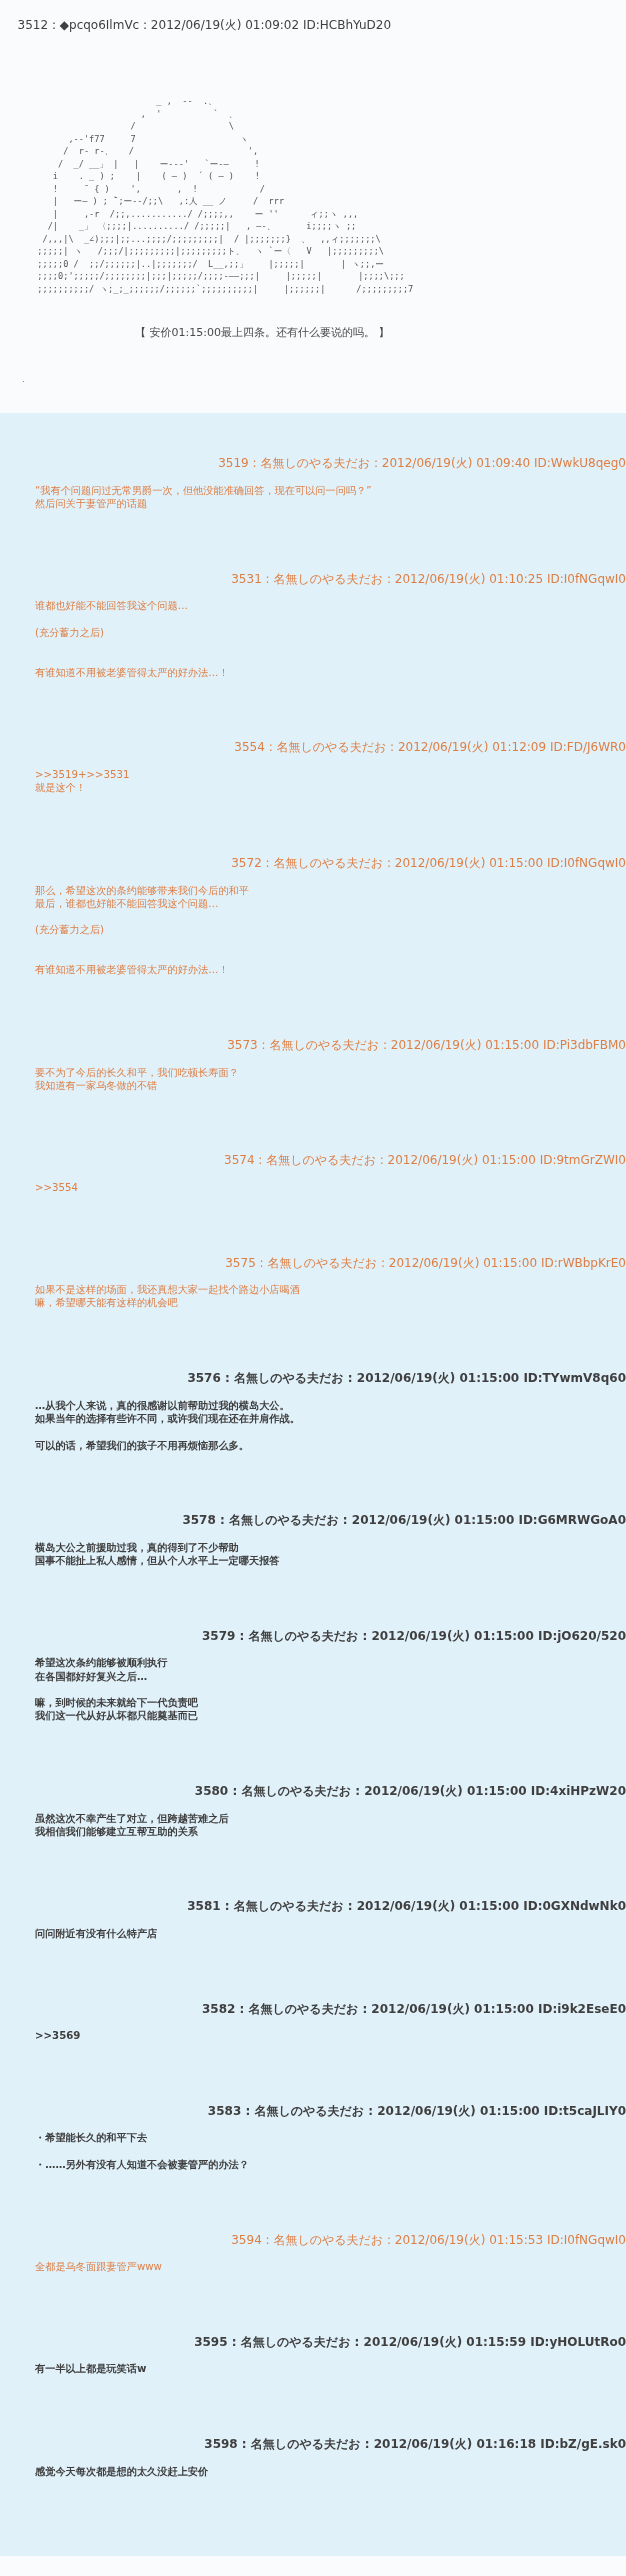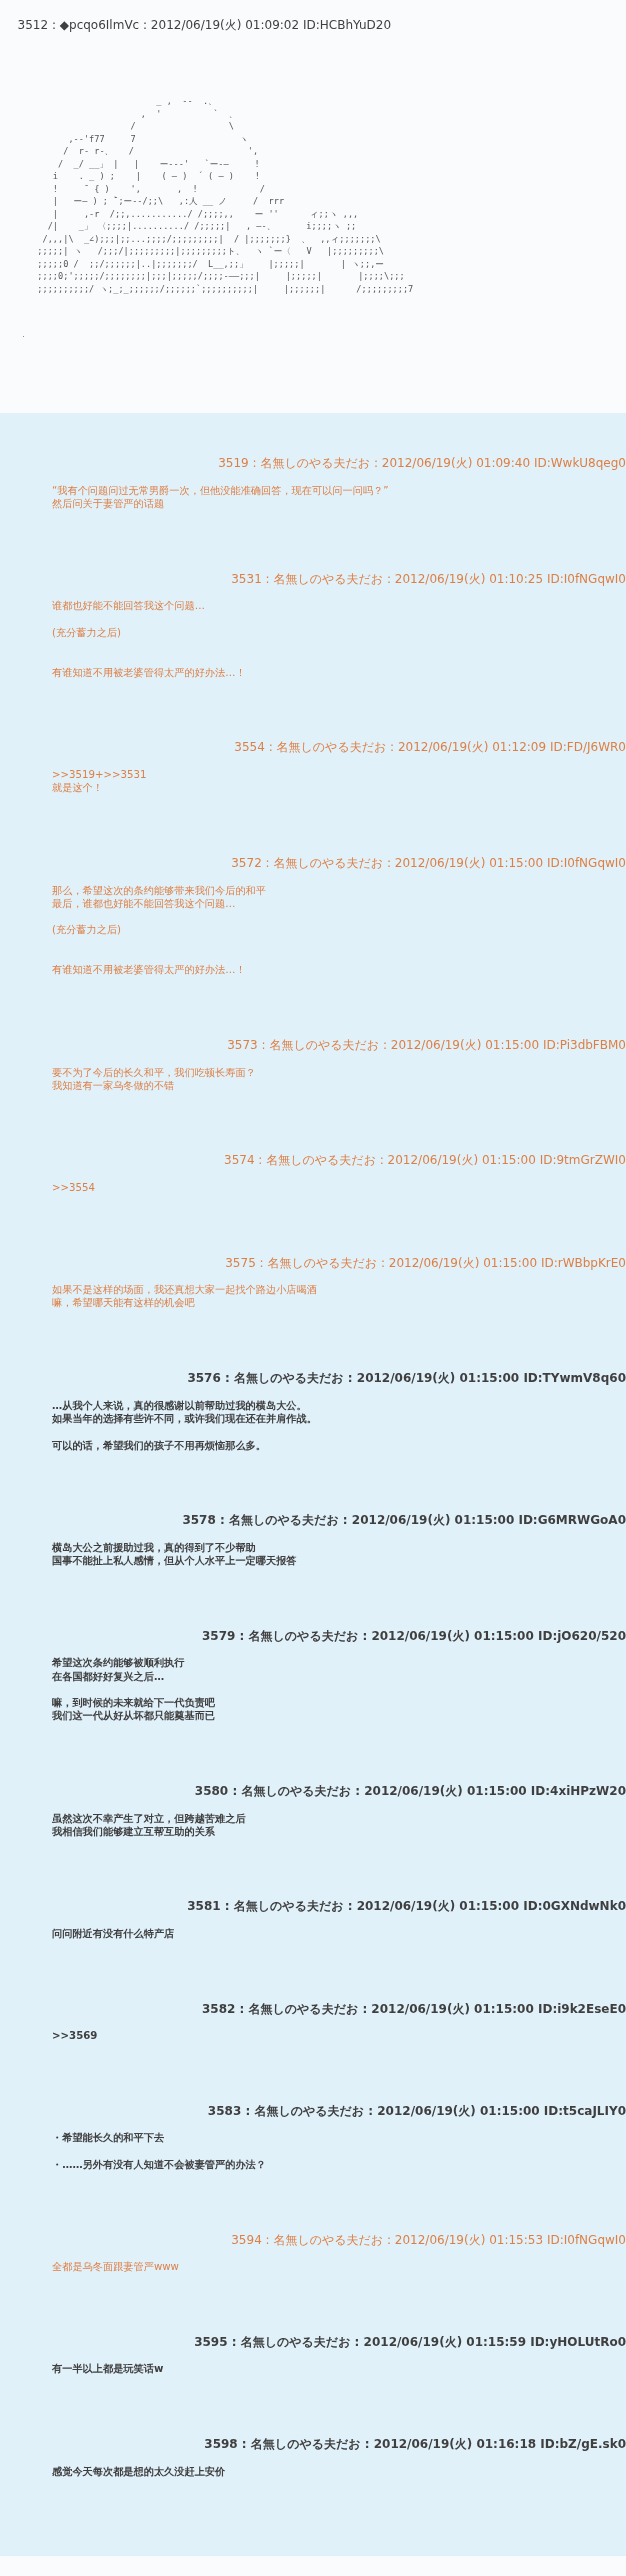--- a/index.html
+++ b/index.html
@@ -50,21 +50,21 @@
     padding-top: 31px;
   }
   .post {
     font-size: 10.2px;
     line-height: 13.3px;
     margin-bottom: 49px;
   }
   .post.orange { color: #dd7f44; }
   .post.dark { color: #3f3f3f; font-weight: bold; }
   .post .hdr { color: inherit; text-align: right; }
-  .post .body { padding-left: 52px; white-space: pre-wrap; }
+  .post .body { padding-left: 35px; white-space: pre-wrap; }
   .post .line { min-height: 13.3px; }
 </style>
 </head>
 <body>
 
 <div class="top-section">
   <div class="hdr">
     <span>3512</span><span> : </span><span>◆pcqo6IlmVc</span><span> : </span><span>2012/06/19(火) 01:09:02</span><span> </span><span>ID:HCBhYuD20</span>
   </div>
   <pre class="ascii-art">                         _ ,  --  .、
@@ -76,20 +76,21 @@
      i    . _ ) ;    |    ( ― )  ´ ( ― )    !
      !     ̄  { )    ',       ,  !            /
      |   ー― ) ; ̄`;ー--/;;\   ,:人 __ ノ     /  rrr
      |     ,-r  /;;,.........../ /;;;;,,    ー ''      ィ;;ヽ ,,,
     /|    _」 〈;;;;|........../ /;;;;;|   , ―-、      i;;;;ヽ ;;
    /,,,|\  _∠);;;|;;...;;;;/;;;;;;;;;|  / |;;;;;;;}  、  ,,ィ;;;;;;;\
   ;;;;;| ヽ   /;;;/|;;;;;;;;;|;;;;;;;;;ト、  ヽ `ー〈   V   |;;;;;;;;;\
   ;;;;;0 /  ;;/;;;;;;|..|;;;;;;;/  L__,;;」    |;;;;;|       | ヽ;;,ー
   ;;;;0;';;;;;/;;;;;;;;|;;;|;;;;;/;;;;-――;;;|     |;;;;;|       |;;;;\;;;
   ;;;;;;;;;;/ ヽ;_;_;;;;;;/;;;;;;`;;;;;;;;;;|     |;;;;;;|      /;;;;;;;;;7</pre>
+  <div class="caption">【 安价01:15:00最上四条。还有什么要说的吗。 】</div>
   <div class="stray-dot">.</div>
 </div>
 
 <div class="thread-section">
   <div id="posts-container">
   <div class="post orange">
     <div class="hdr">
       <span>3519</span><span> : </span><span>名無しのやる夫だお</span><span> : </span><span>2012/06/19(火) 01:09:40</span><span> </span><span>ID:WwkU8qeg0</span>
     </div>
     <div class="body"><div class="line">“我有个问题问过无常男爵一次，但他没能准确回答，现在可以问一问吗？”</div><div class="line">然后问关于妻管严的话题</div></div>

